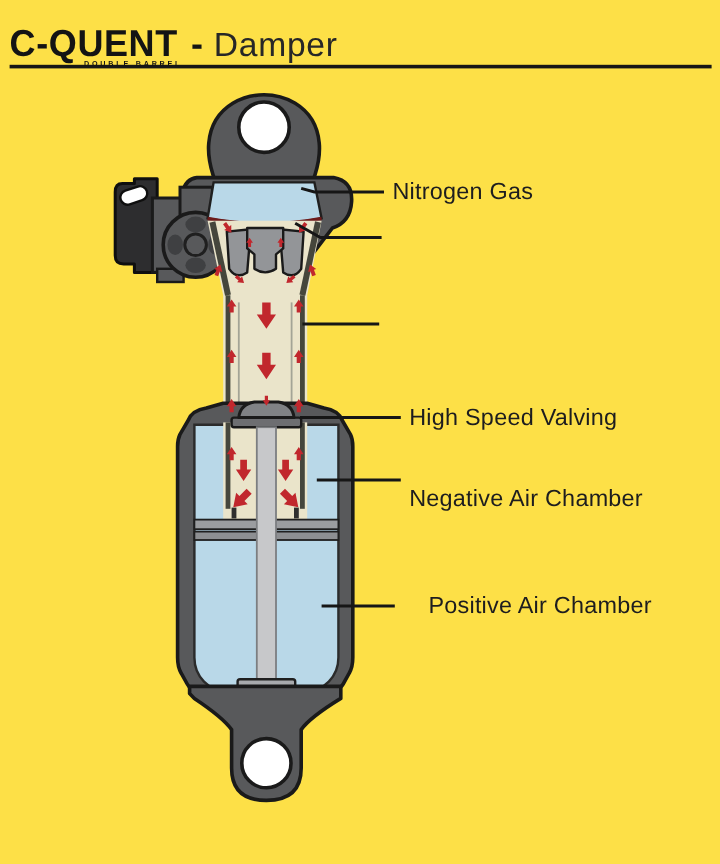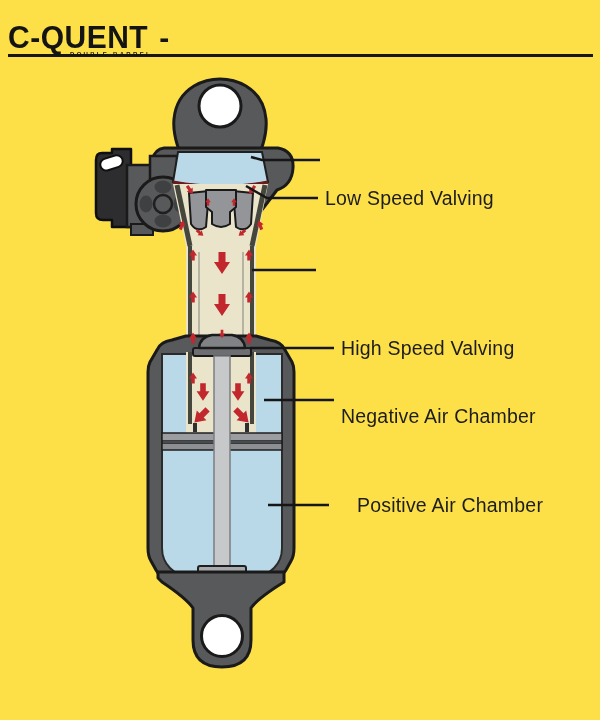--- a/index.html
+++ b/index.html
@@ -33,20 +33,21 @@
 <body>
 
 <div class="page">
 
   <div class="header">
     <div class="logo-wrap">
       <div class="logo">C-QUENT</div>
       <div class="logo-sub">DOUBLE BARREL</div>
     </div>
     <div class="sep">-</div>
+    <div class="title">Damper</div>
   </div>
 
   <svg class="diagram-svg" width="600" height="720" viewBox="0 0 600 720">
     <defs>
       <path id="arrow" d="M 0 11 L -8 -1 L -3.5 -1 L -3.5 -11 L 3.5 -11 L 3.5 -1 L 8 -1 Z"></path>
     </defs>
 
     <path d="M 188 170 Q 172 140 174 119 Q 176 97 194 86 Q 206 79 220 79 Q 234 79 246 86 Q 264 97 266 119 Q 268 140 252 170 Z" fill="var(--body-gray)" stroke="var(--outline)" stroke-width="3" stroke-linejoin="round"></path>
     <circle cx="220" cy="106" r="21" fill="#ffffff" stroke="var(--outline)" stroke-width="3"></circle>
 
@@ -137,17 +138,17 @@
     <g stroke="#161616" stroke-width="2.5" fill="none">
       <path d="M 251 157 L 262 160 L 320 160"></path>
       <path d="M 246 186 L 267 198 L 318 198"></path>
       <path d="M 252 270 L 316 270"></path>
       <path d="M 250 348 L 334 348"></path>
       <path d="M 264 400 L 334 400"></path>
       <path d="M 268 505 L 329 505"></path>
     </g>
   </svg>
 
-  <div class="callout" style="left:325px; top:185px;">Low Speed Valving</div>
+  <div class="callout" style="left:327px; top:147px;">Nitrogen Gas</div>
   <div class="callout" style="left:341px; top:335px;">High Speed Valving</div>
   <div class="callout" style="left:341px; top:387px;margin-top:16px;">Negative Air Chamber</div>
   <div class="callout" style="left:337px; top:492px;margin-left:20px;">Positive Air Chamber</div>
 </div>
 
 </body></html>

